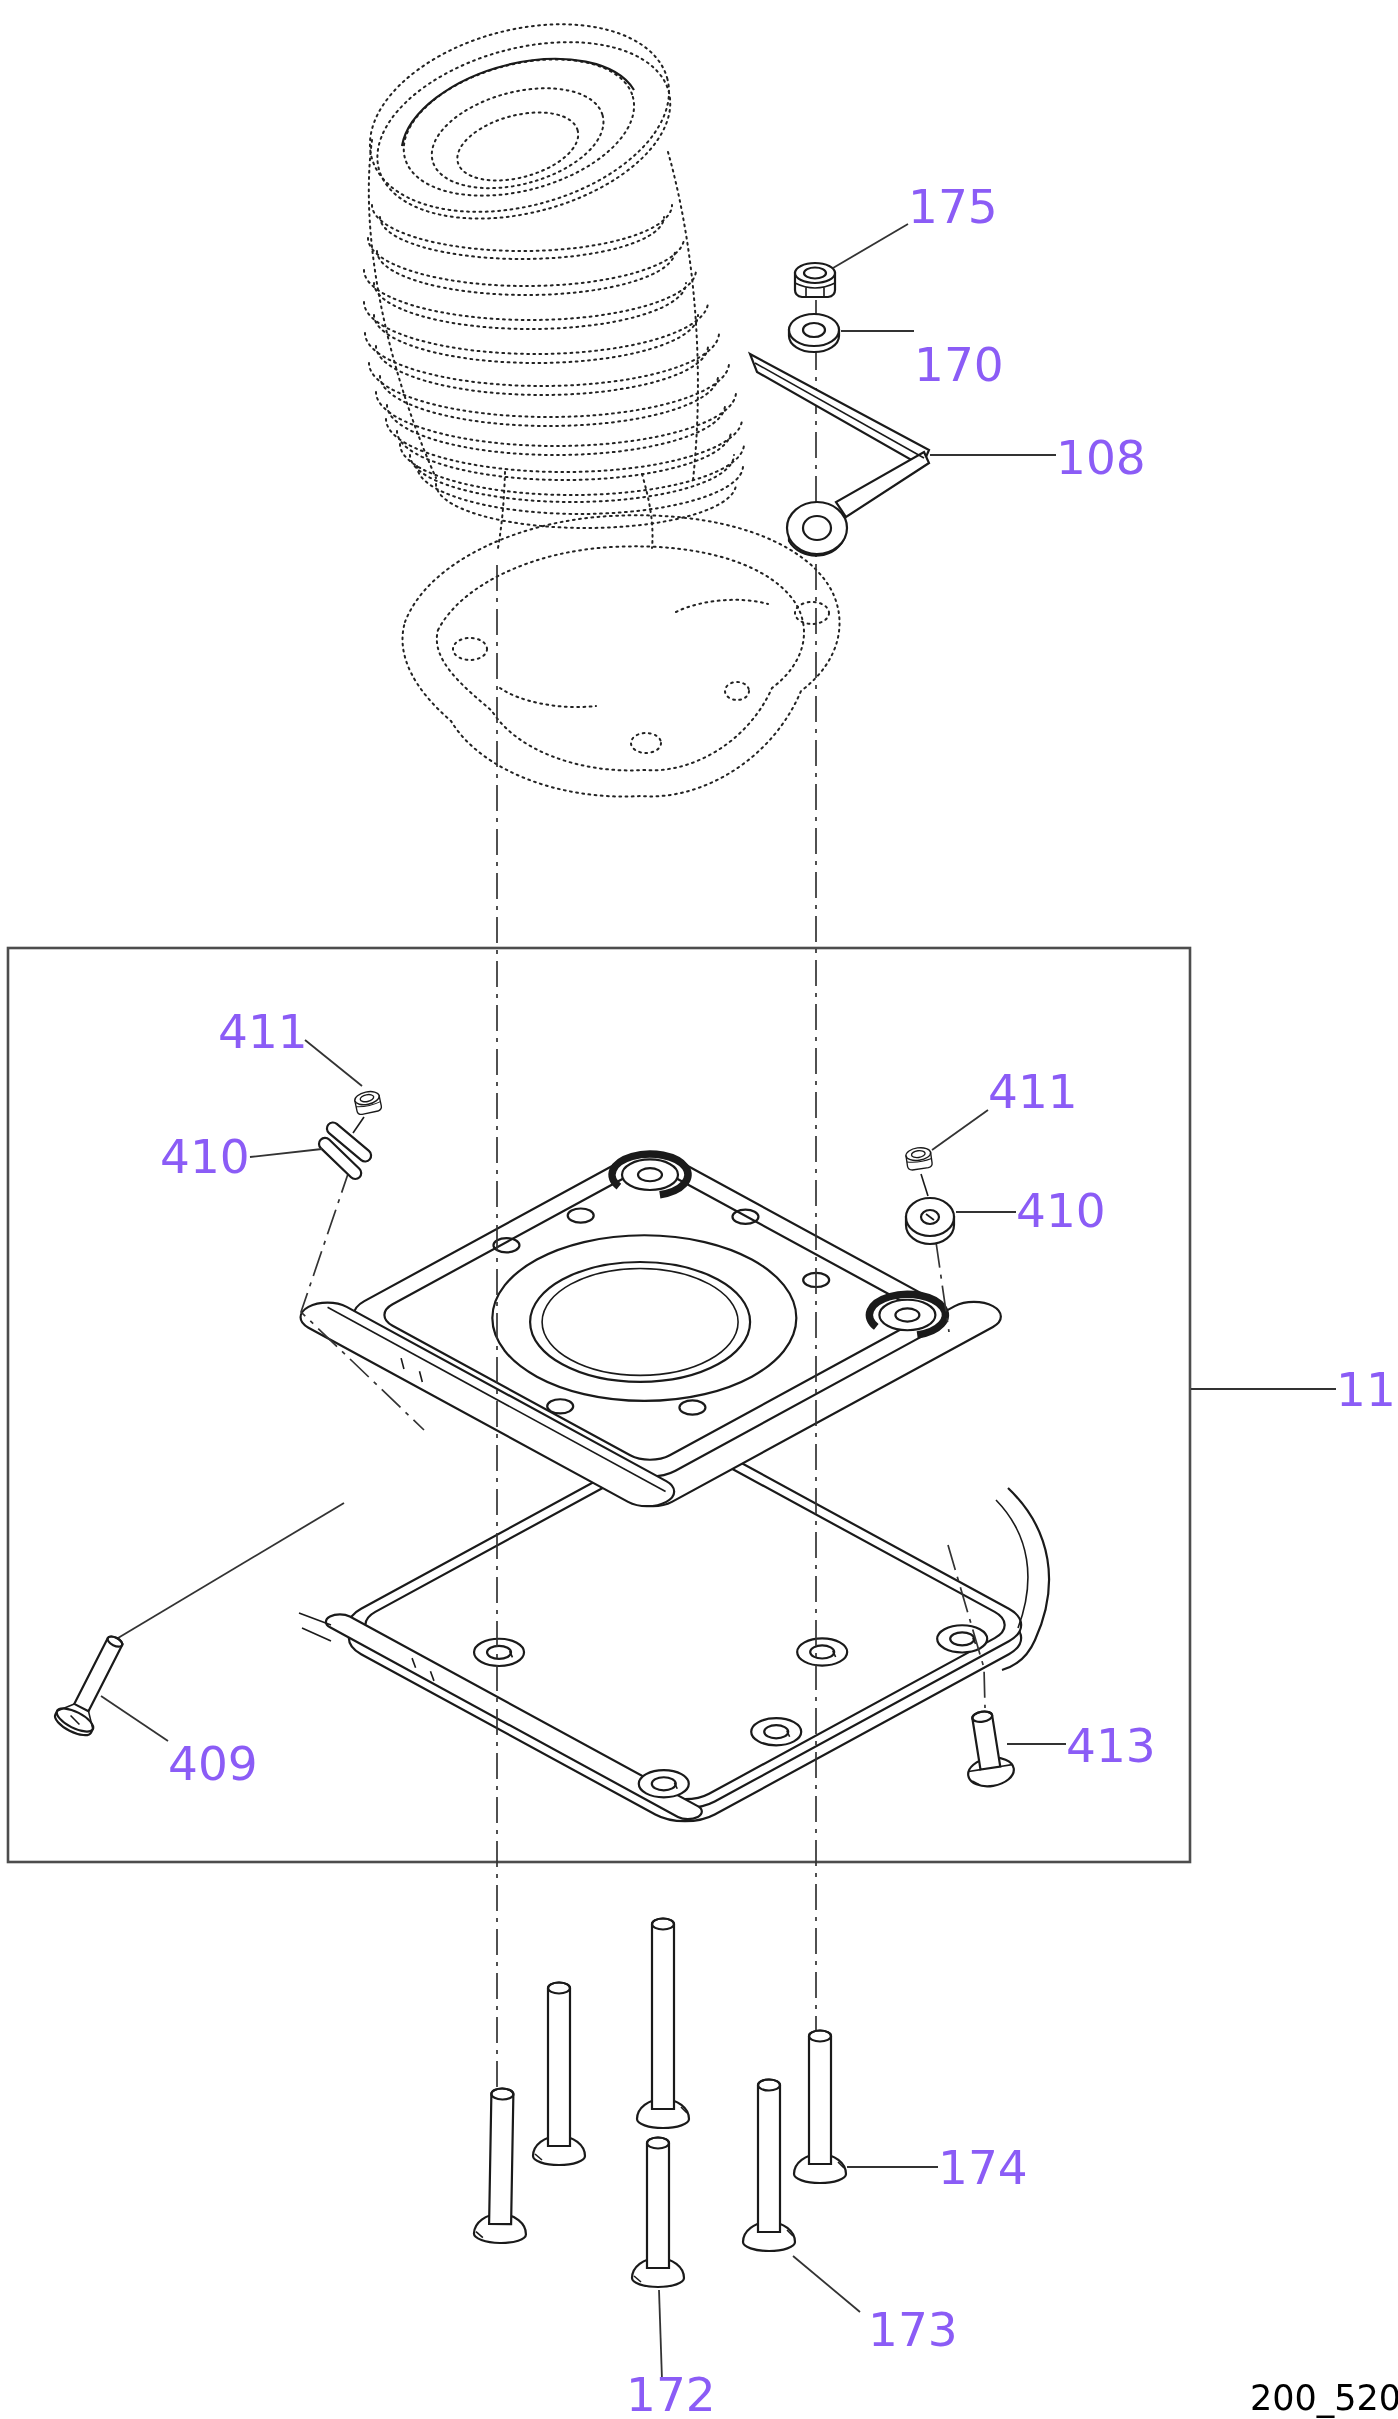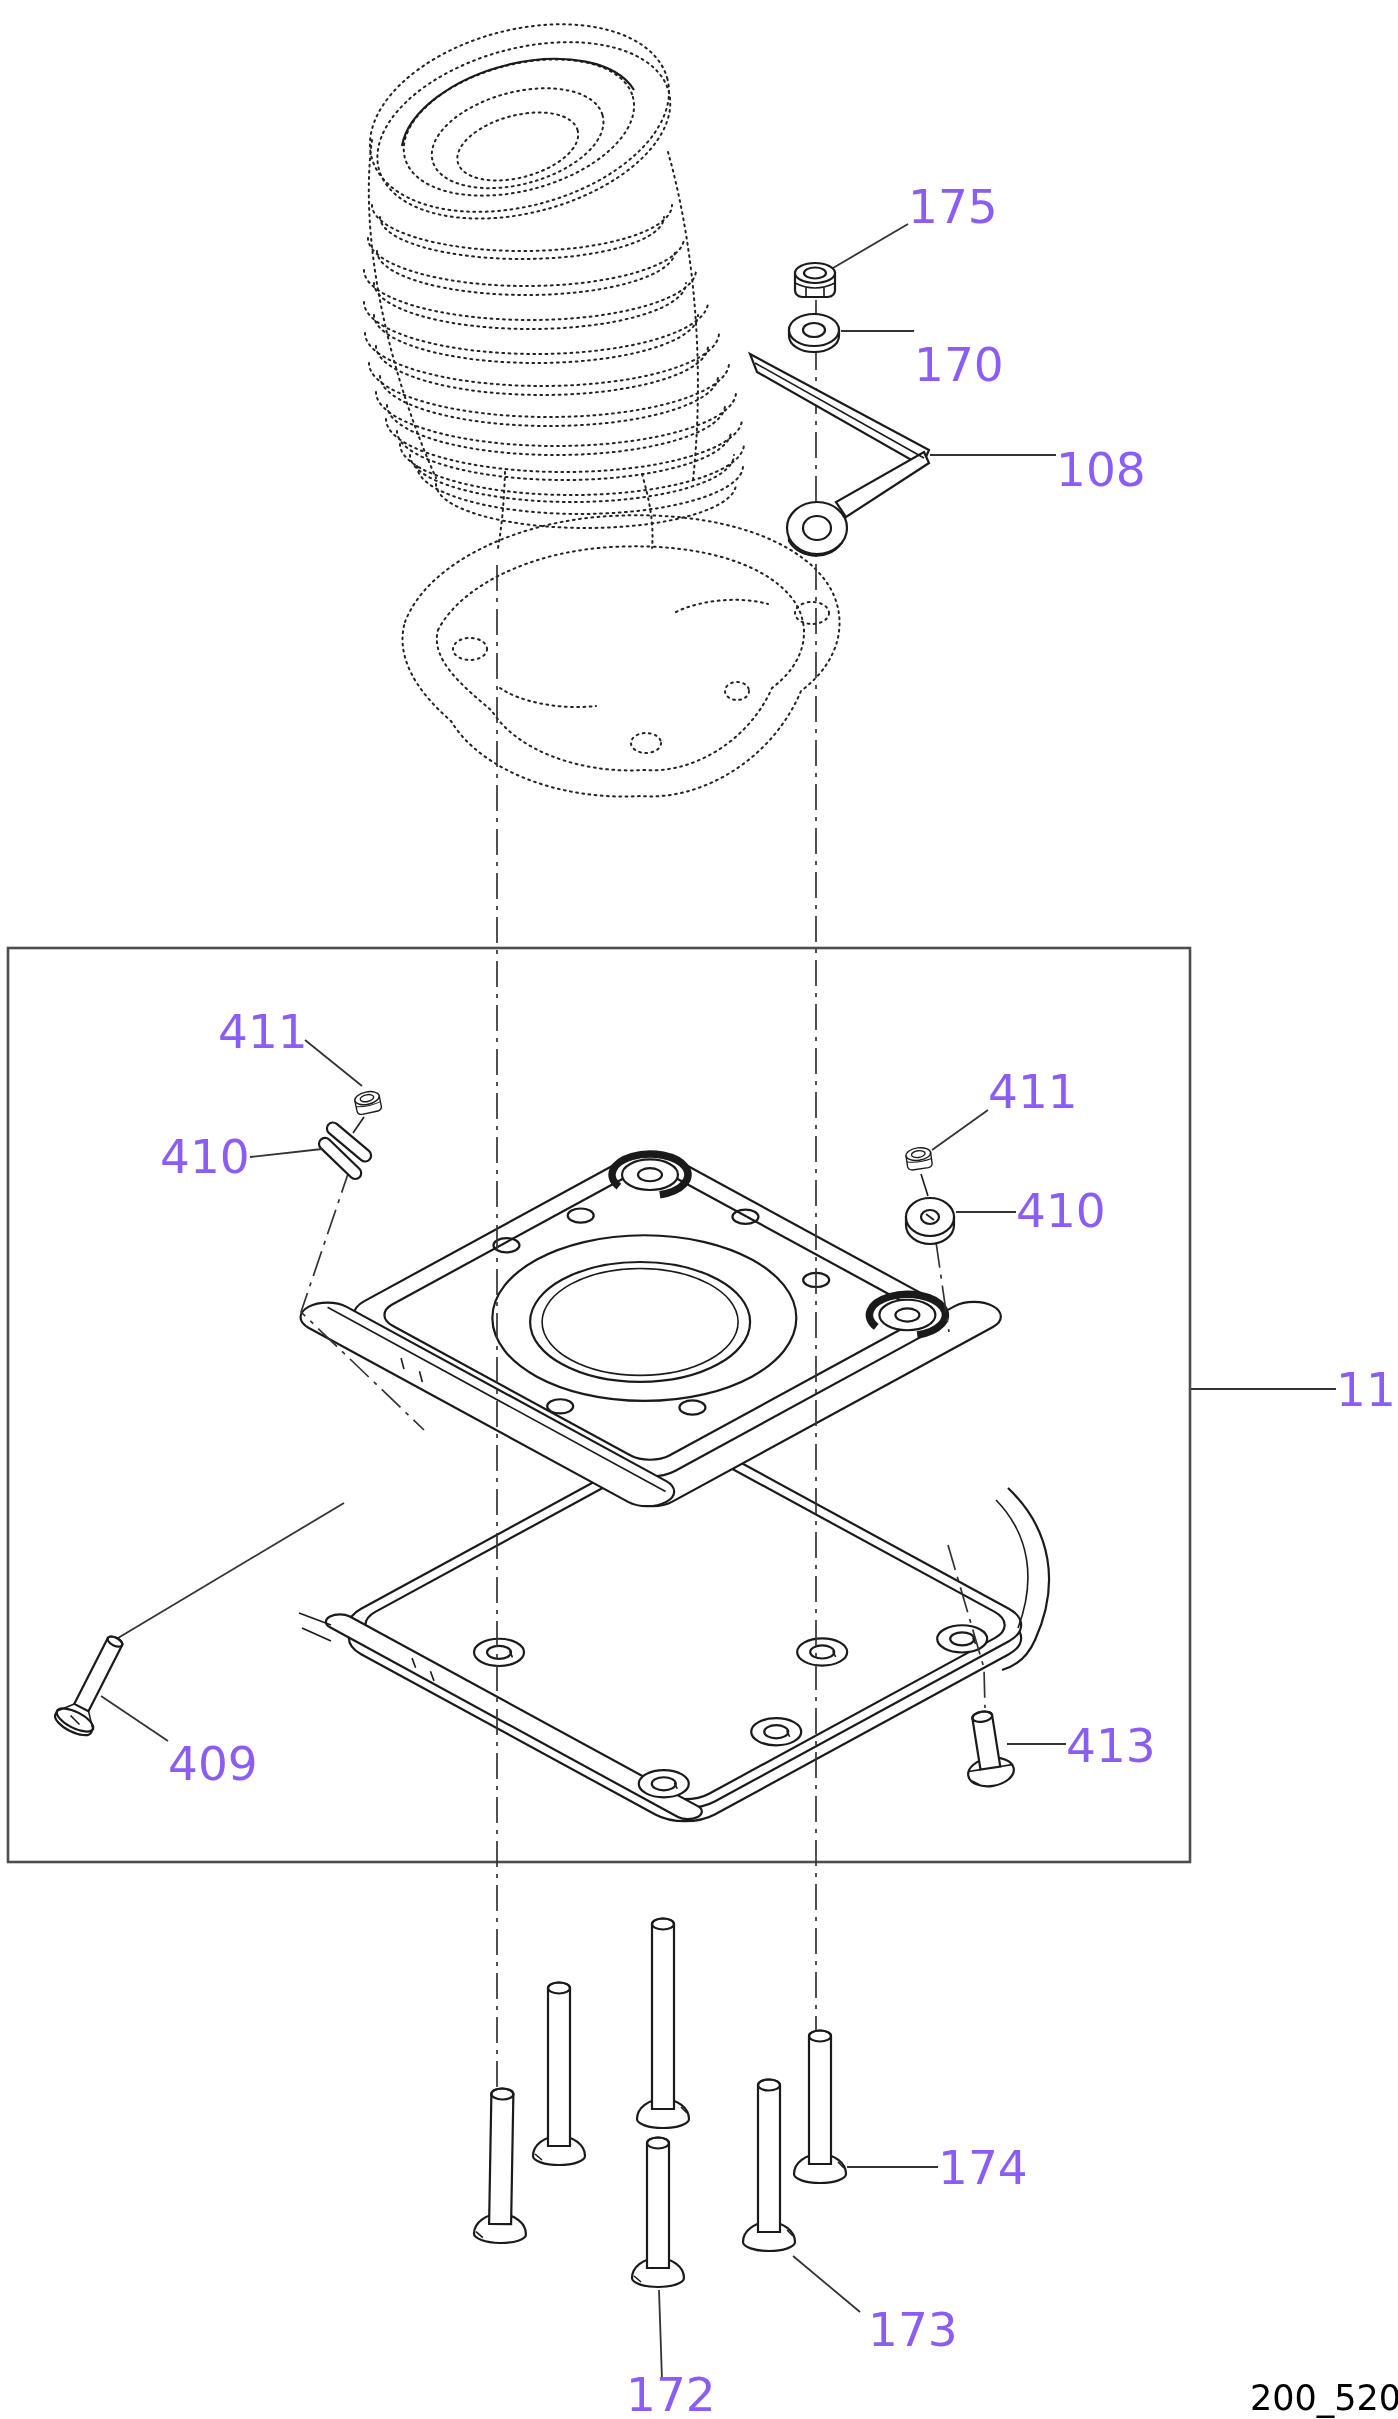--- a/index.html
+++ b/index.html
@@ -285,21 +285,21 @@
       <path class="ld" d="M 101,1696 L 168,1741"></path>
       <path class="ld" d="M 1007,1744 L 1066,1744"></path>
       <path class="ld" d="M 847,2167 L 938,2167"></path>
       <path class="ld" d="M 793,2256 L 860,2312"></path>
       <path class="ld" d="M 659,2290 L 662,2380"></path>
     </g>
   </svg>
 
   <div class="callout" style="left:908px;  top:183px;">175</div>
   <div class="callout" style="left:914px;  top:311px;margin-top:30px;">170</div>
-  <div class="callout" style="left:1056px; top:434px;margin-top:12px;">108</div>
+  <div class="callout" style="left:1056px; top:434px;">108</div>
   <div class="callout" style="left:218px;  top:1008px;">411</div>
   <div class="callout" style="left:160px;  top:1133px;">410</div>
   <div class="callout" style="left:988px;  top:1068px;">411</div>
   <div class="callout" style="left:1016px; top:1187px;">410</div>
   <div class="callout" style="left:1336px; top:1366px;">11</div>
   <div class="callout" style="left:168px;  top:1740px;">409</div>
   <div class="callout" style="left:1066px; top:1722px;">413</div>
   <div class="callout" style="left:938px;  top:2144px;">174</div>
   <div class="callout" style="left:860px;  top:2306px;margin-left:8px;">173</div>
   <div class="callout" style="left:626px;  top:2371px;">172</div>

